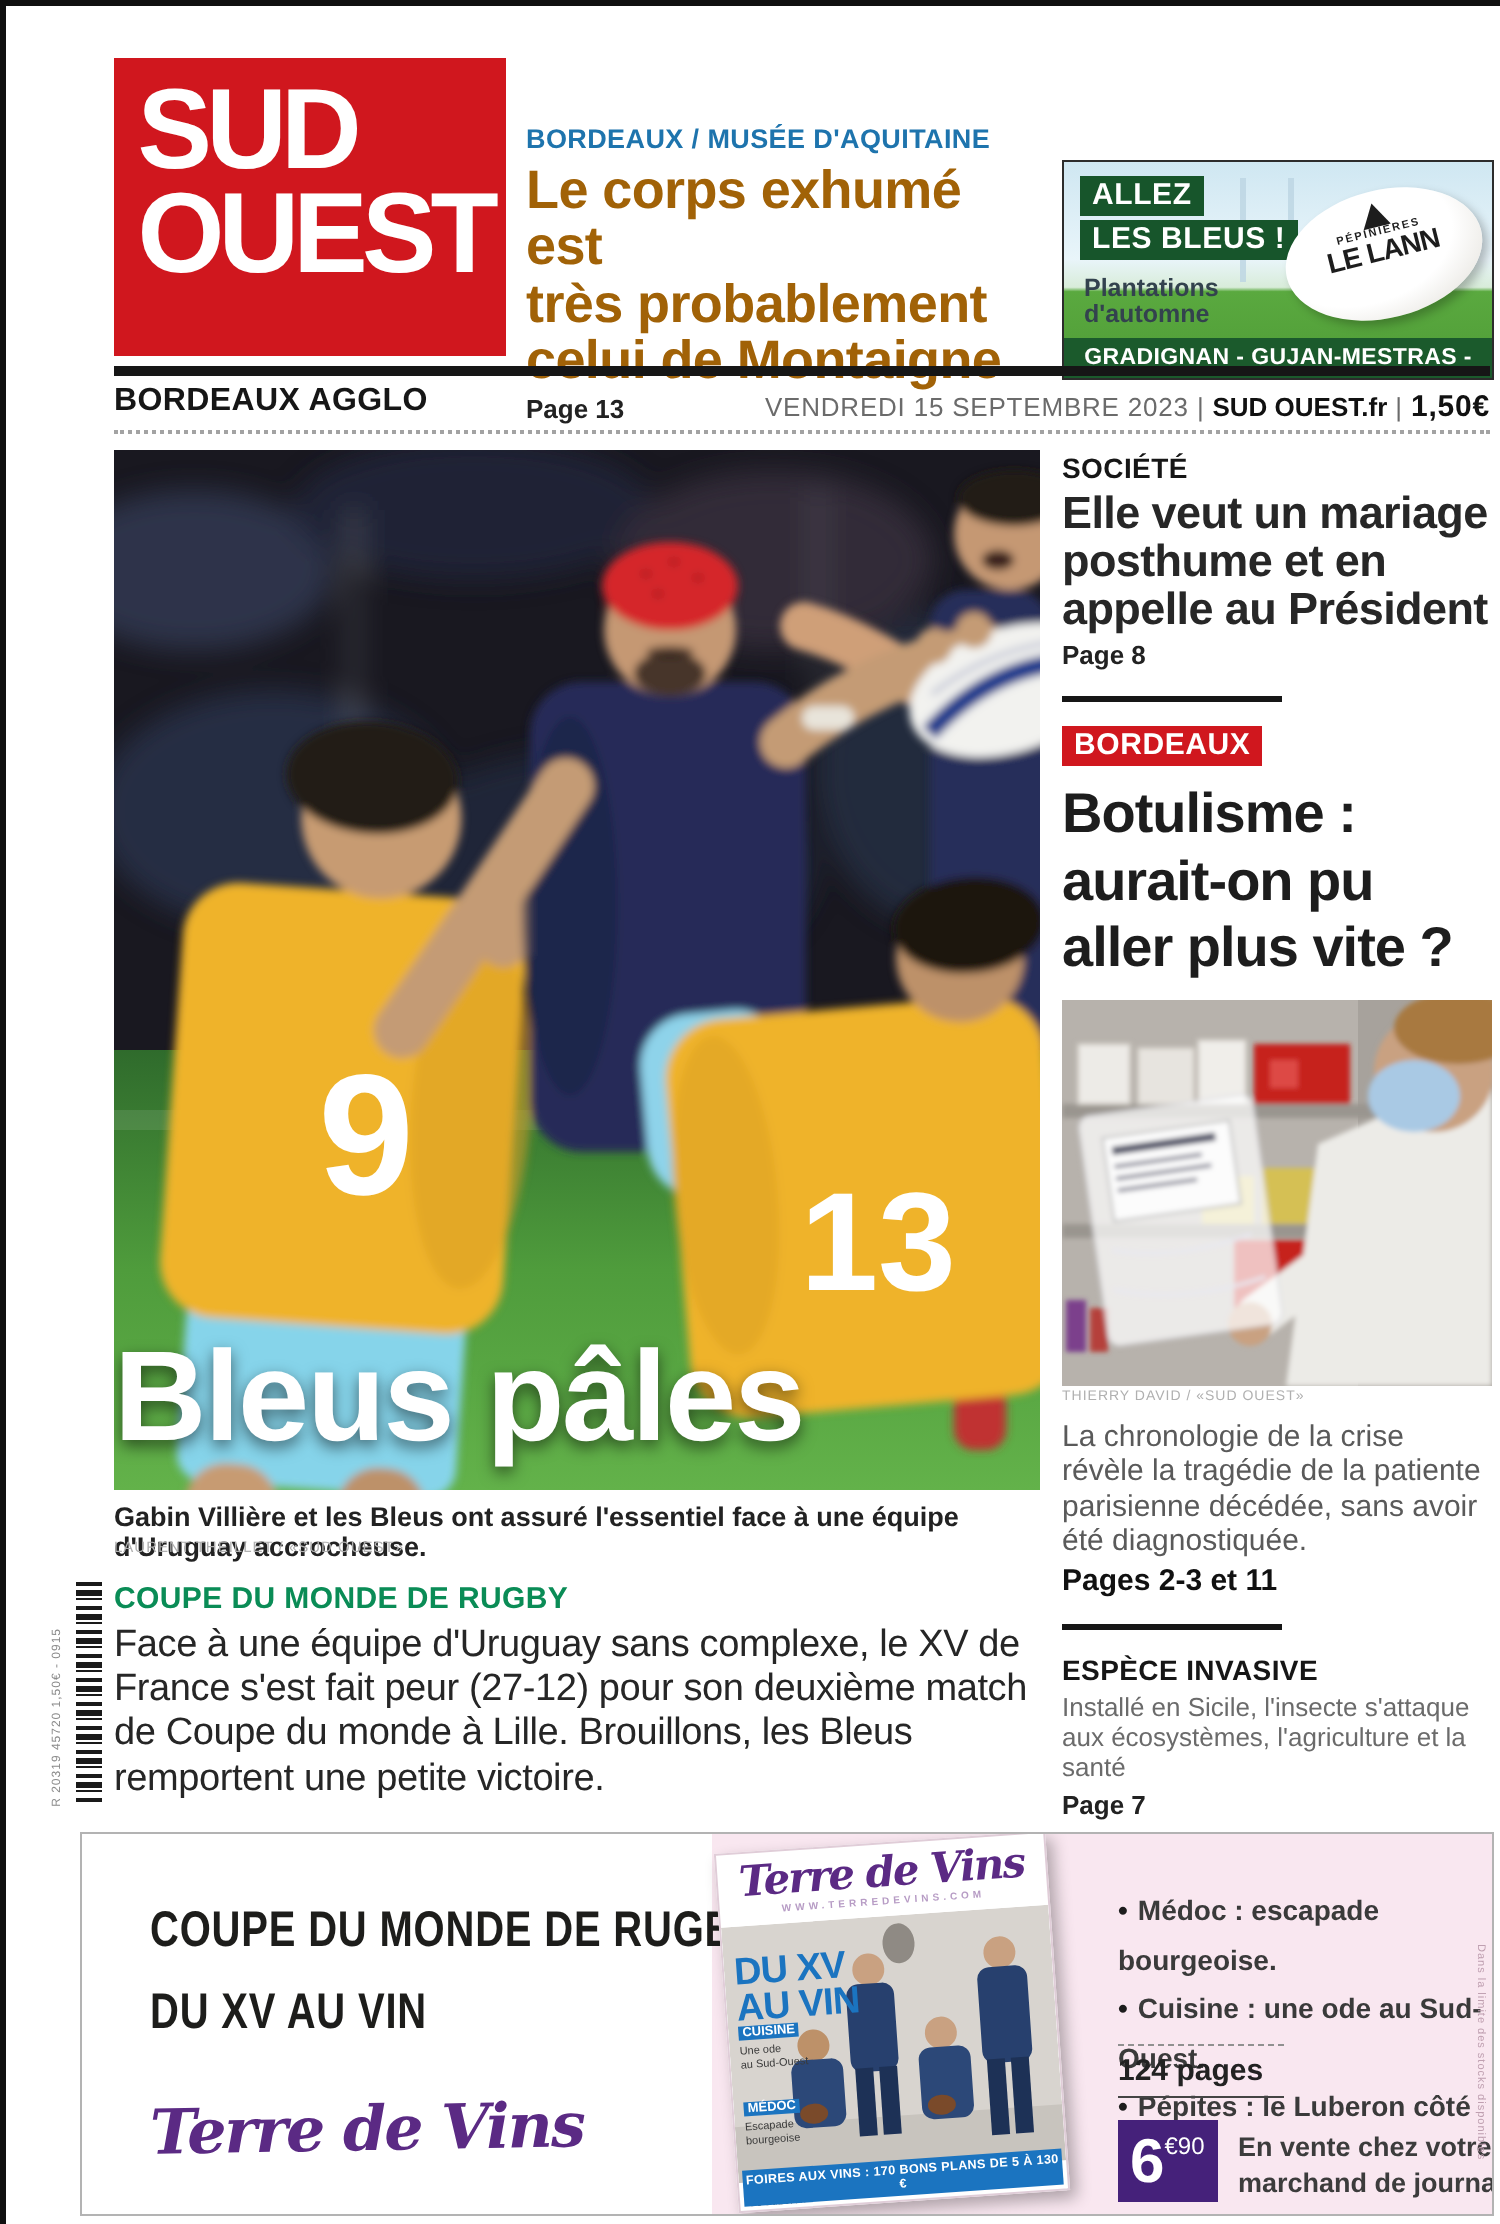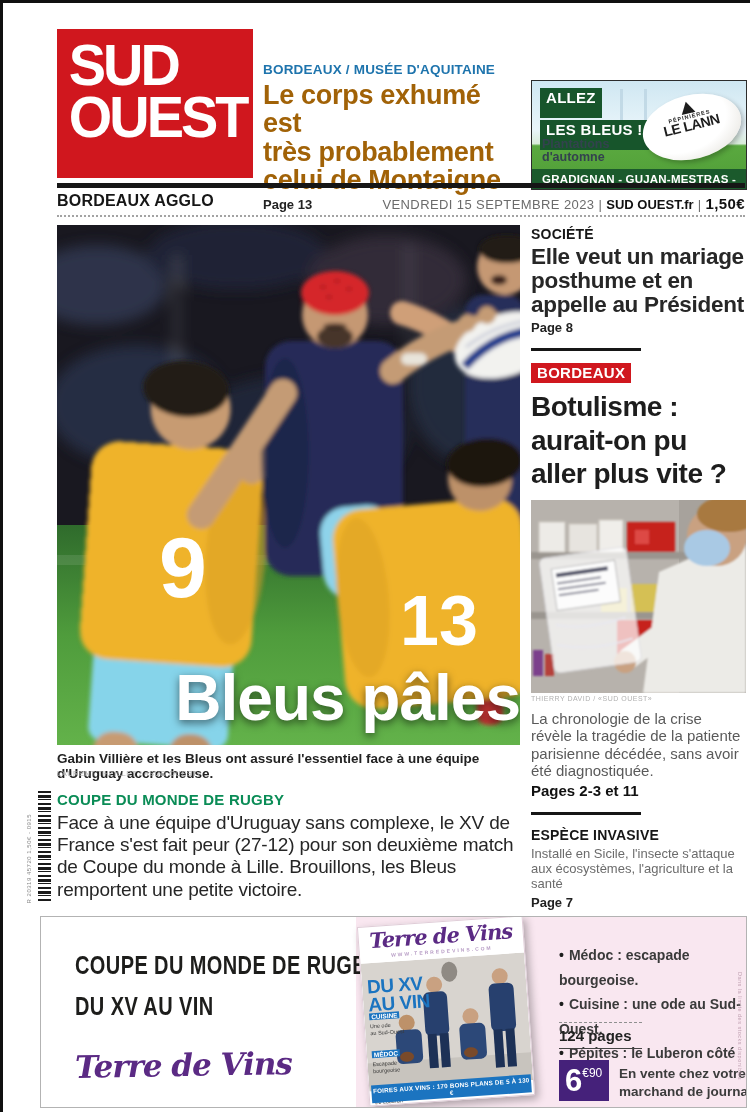--- a/index.html
+++ b/index.html
@@ -16,41 +16,41 @@
   .top-story .kicker{color:#1e74ad;font-size:13.5px;font-weight:800;letter-spacing:.2px;}
   .top-story .headline{margin-top:4px;font-size:27px;font-weight:700;color:#a16207;line-height:1.05;white-space:pre-line;letter-spacing:-.3px;}
   .top-story .pageref{margin-top:3px;font-size:13px;font-weight:800;color:#222;}
 
   
   .top-ad{position:absolute;left:531px;top:80px;width:214px;height:108px;border:1px solid #2c2c2c;
           overflow:hidden;background:linear-gradient(#cfe7f2 0%,#e9f5fa 45%,#d8ecd9 58%,#5aa93f 60%,#4f9c37 100%);}
   .top-ad .post{position:absolute;width:3px;height:52px;background:#bcd4e2;opacity:.8;top:8px;}
   .top-ad .slogan{position:absolute;left:8px;top:7px;}
   .top-ad .slogan span{display:table;background:#17552b;color:#fff;font-weight:800;font-size:15px;
-        padding:1px 6px 12px;margin-bottom:2px;letter-spacing:.3px;}
+        padding:1px 6px 2px;margin-bottom:2px;letter-spacing:.3px;}
   .top-ad .plantations{position:absolute;left:10px;top:57px;font-size:12.5px;font-weight:700;color:#33424e;line-height:1.05;white-space:pre-line;}
   .top-ad .ball{position:absolute;right:4px;top:14px;width:100px;height:64px;background:radial-gradient(ellipse at 40% 35%,#ffffff 55%,#dddad2 100%);
         border-radius:50%;transform:rotate(-14deg);box-shadow:2px 3px 5px rgba(0,0,0,.25);text-align:center;}
   .top-ad .ball .tree{width:0;height:0;margin:6px auto 0;border-left:7px solid transparent;border-right:7px solid transparent;border-bottom:12px solid #1d1d1d;}
   .top-ad .ball .brandtop{font-size:5.5px;font-weight:800;letter-spacing:1px;color:#1d1d1d;}
   .top-ad .ball .brand{font-size:14px;font-weight:900;color:#1d1d1d;letter-spacing:-.5px;line-height:.9;}
   .top-ad .footerbar{position:absolute;left:0;right:0;bottom:0;height:20px;background:#1b5a2c;color:#fff;
         font-size:11.5px;font-weight:800;text-align:center;line-height:20px;letter-spacing:.2px;}
 
   
   .black-rule{position:absolute;left:57px;top:183px;width:688px;height:5px;background:#161616;}
   .edition{position:absolute;left:57px;top:192px;font-size:16px;font-weight:700;letter-spacing:.2px;color:#161616;}
   .datebar{position:absolute;right:5px;top:195px;font-size:13px;color:#6b6b6b;letter-spacing:.4px;}
   .datebar .site{font-weight:900;color:#111;letter-spacing:0;}
   .datebar .price{font-weight:800;color:#111;font-size:15px;}
   .dotted-rule{position:absolute;left:57px;top:215px;width:688px;border-top:2px dotted #a3a3a3;}
 
   
   .main-photo{position:absolute;left:57px;top:225px;width:463px;height:520px;overflow:hidden;background:#17161d;}
-  .photo-headline{position:absolute;left:0;right:0;bottom:10px;text-align:right;color:#fff;
+  .photo-headline{position:absolute;left:0;right:0;bottom:10px;text-align:left;color:#fff;
         font-size:64px;font-weight:700;letter-spacing:-1px;text-shadow:0 3px 8px rgba(0,0,0,.55);}
   .main-caption{position:absolute;left:57px;top:751px;width:466px;font-size:13.5px;font-weight:700;color:#222;}
   .main-credit{position:absolute;left:57px;top:769px;font-size:7.5px;color:#b0b0b0;letter-spacing:.5px;}
 
   .rugby-block{position:absolute;left:57px;top:791px;width:470px;}
   .rugby-block .kicker{color:#0a8c56;font-size:15px;font-weight:800;letter-spacing:.2px;}
   .rugby-block .summary{margin-top:4px;font-size:19px;color:#262626;line-height:1.17;letter-spacing:-.2px;}
   .rugby-block .pages{margin-top:2px;font-size:14.5px;font-weight:800;color:#111;}
 
   .barcode{position:absolute;left:29px;top:791px;width:22px;height:112px;}

